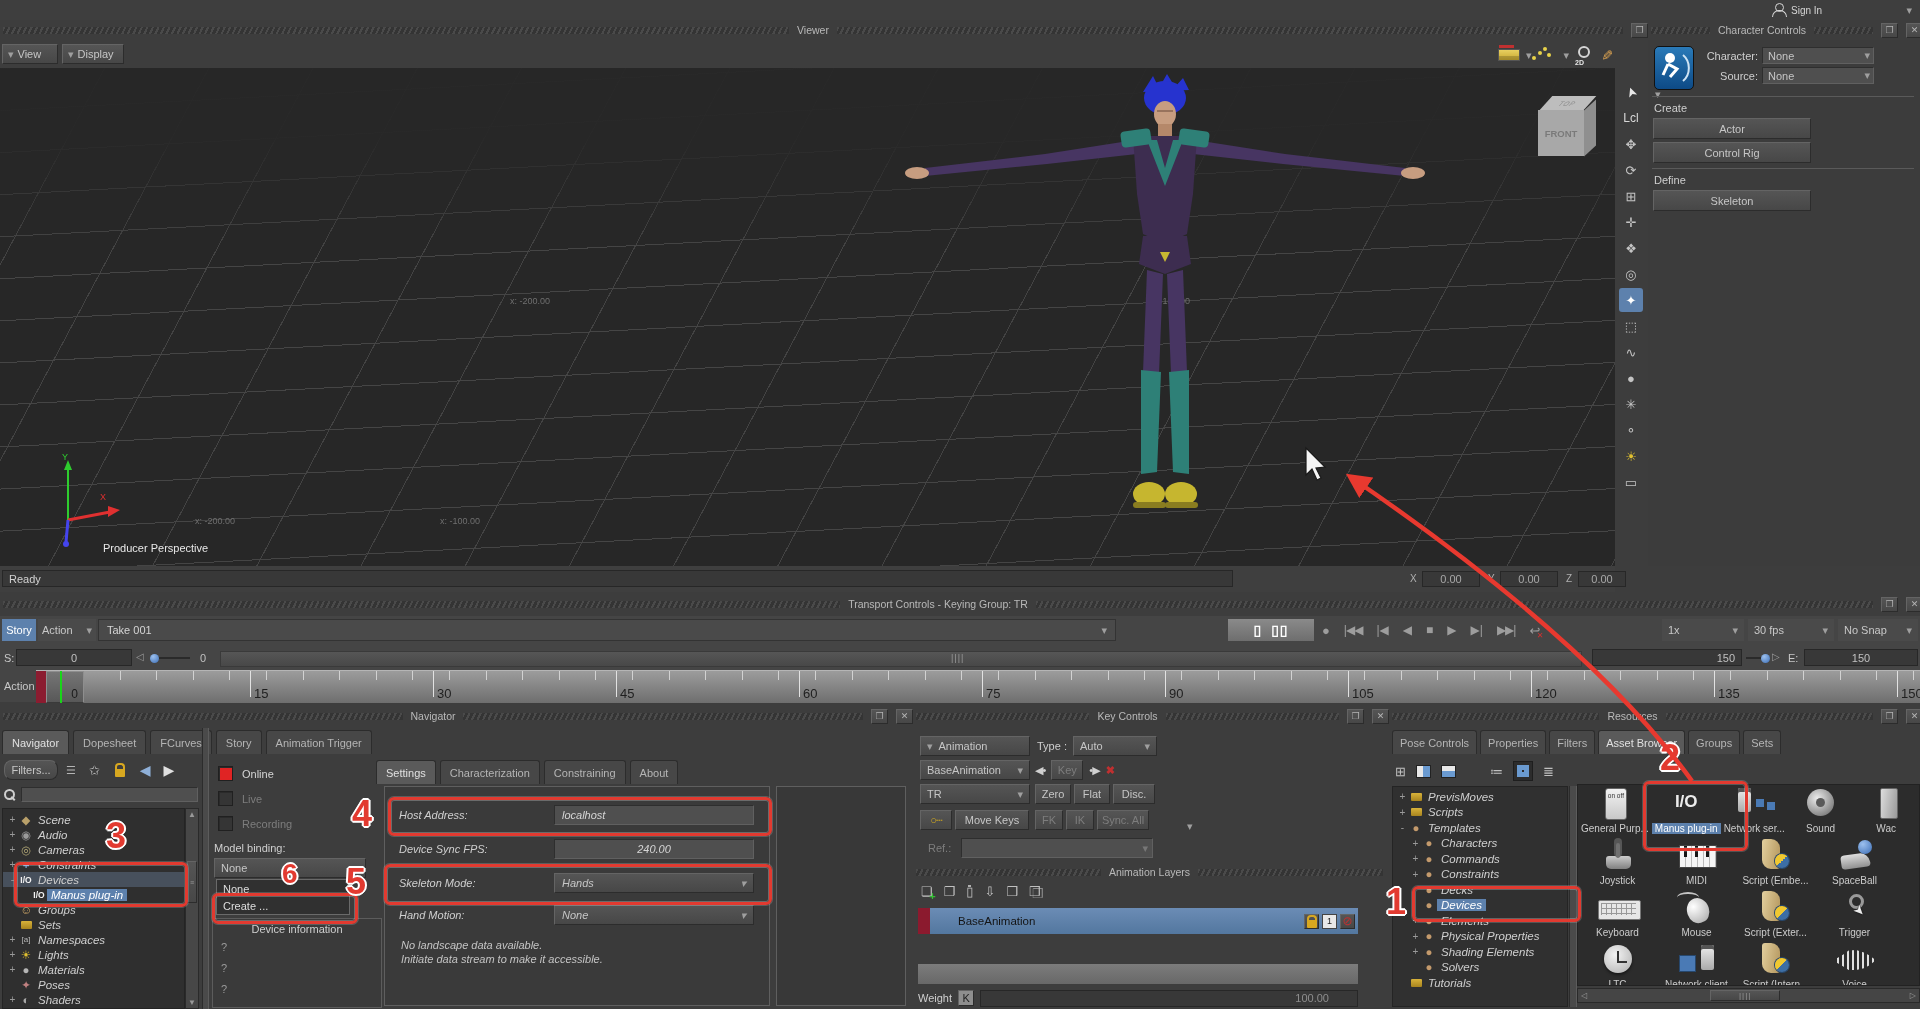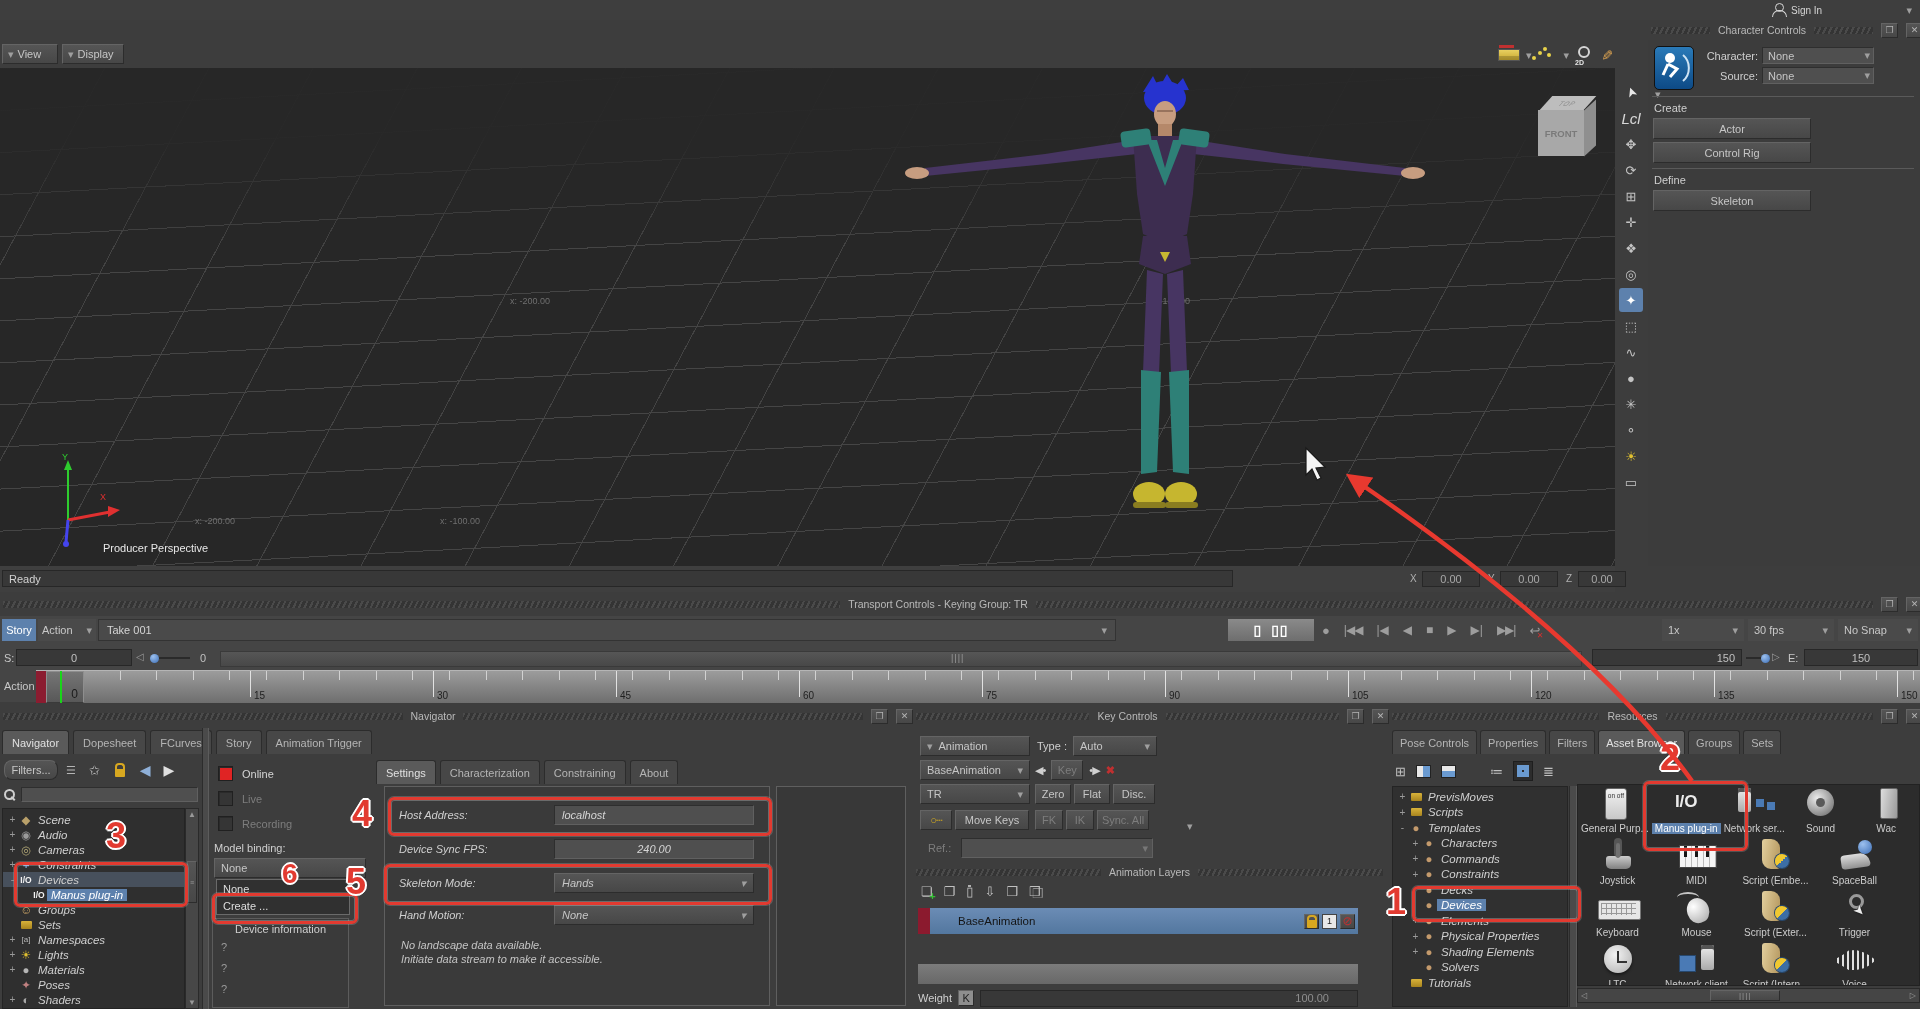--- a/index.html
+++ b/index.html
@@ -109,21 +109,21 @@
   [data-icon="character"]::before{content:"✦";color:#fff;}
   [data-icon="plot"]::before{content:"⬚";}
   [data-icon="curve"]::before{content:"∿";}
   [data-icon="sphere"]::before{content:"●";}
   [data-icon="snap"]::before{content:"✳";}
   [data-icon="link"]::before{content:"⚬";}
   [data-icon="light2"]::before{content:"☀";color:#e0c030;}
   [data-icon="frame"]::before{content:"▭";}
   .vtb-item{width:24px;height:24px;margin:2px auto;display:flex;align-items:center;justify-content:center;color:#c4c4c4;font-size:13px;border-radius:3px;}
   .vtb-item.active{background:#5d81ad;}
-  .vtb-label{font-size:15px;color:#d8d8d8;font-style:italic;}
+  .vtb-label{font-size:12px;color:#d8d8d8;}
   
   .bicon{width:60px;height:34px;position:relative;margin:0 auto;}
   .bicon[data-icon="switch"]::before{content:"on off";white-space:pre-line;position:absolute;left:20px;top:1px;width:20px;height:30px;background:linear-gradient(#f2f2f2,#c8c8c8);
       border-radius:3px;color:#333;font-size:6.5px;line-height:14px;text-align:center;border:1px solid #666;}
   .bicon[data-icon="io"]::before{content:"I/O";position:absolute;left:0;right:0;top:5px;text-align:center;font-size:17px;font-weight:bold;color:#ececec;}
   .bicon[data-icon="netserver"]::before{content:"";position:absolute;left:14px;top:1px;width:13px;height:24px;background:linear-gradient(#eee,#aaa);border-radius:2px;box-shadow:inset 0 4px 0 #555;}
   .bicon[data-icon="netserver"]::after{content:"";position:absolute;left:32px;top:12px;width:8px;height:8px;background:#4a7ab5;box-shadow:11px 3px 0 #4a7ab5;}
   .bicon[data-icon="speaker"]::before{content:"";position:absolute;left:16px;top:2px;width:27px;height:27px;border-radius:50%;background:radial-gradient(circle at 38% 35%,#ececec,#8a8a8a 70%,#555);}
   .bicon[data-icon="speaker"]::after{content:"";position:absolute;left:25px;top:11px;width:9px;height:9px;border-radius:50%;background:#5a5a5a;}
   .bicon[data-icon="wacom"]::before{content:"";position:absolute;left:24px;top:1px;width:16px;height:29px;background:linear-gradient(100deg,#ddd,#999);border-radius:2px;border:1px solid #666;}
@@ -155,21 +155,21 @@
   
   .abox{position:absolute;border:3px solid #e23a30;border-radius:6px;box-shadow:inset 0 0 0 1px rgba(255,255,255,.25),0 0 0 1px rgba(255,255,255,.18);z-index:40;pointer-events:none;}
   .anum{position:absolute;font-weight:bold;color:#e23a30;font-size:36px;z-index:41;line-height:1;
         text-shadow:-2px 0 #fff,2px 0 #fff,0 -2px #fff,0 2px #fff,-1px -1px #fff,1px 1px #fff,-1px 1px #fff,1px -1px #fff;pointer-events:none;}
   
   .ruler{background:linear-gradient(#9c9c9c,#6e6e6e);border-top:1px solid #b5b5b5;}
   .minorticks{position:absolute;left:48px;right:0;top:0;height:9px;
       background:repeating-linear-gradient(90deg,transparent 0 35.6px,#d2d2d2 35.6px 36.6px);}
   .rmajor{position:absolute;top:0;height:100%;}
   .rtick{position:absolute;left:0;top:0;width:1px;height:26px;background:#e2e2e2;}
-  .rnum{position:absolute;left:4px;bottom:2px;color:#1f1f1f;font-size:10px;margin-top:35px;}
+  .rnum{position:absolute;left:4px;bottom:2px;color:#1f1f1f;font-size:13px;margin-top:35px;}
   .layerrow{position:absolute;display:flex;align-items:center;height:26px;width:440px;}
   .layerrow .strip{width:12px;height:100%;flex:0 0 12px;}
   .layerrow .lbody{flex:1;height:100%;background:linear-gradient(#b2b2b2,#8e8e8e);display:flex;align-items:center;color:#141414;font-size:11.5px;padding-left:28px;gap:0;}
   .layerrow.selected .lbody{background:linear-gradient(#6b8cb5,#53779f);}
   .lbtn{width:15px;height:15px;margin-right:3px;}
   .badge{background:#e8e8e8;color:#222;border:1px solid #444;width:13px;height:13px;display:flex;align-items:center;justify-content:center;font-size:9px;margin-right:3px;}
   input{outline:none;}
 </style>
 </head>
 <body>
@@ -187,20 +187,26 @@
       <span style="color:#d8d8d8;font-size:11.5px;"></span>
       <span style="color:#d8d8d8;font-size:11.5px;"></span>
       <span style="color:#d8d8d8;font-size:11.5px;"></span>
     </div>
   <div class="abs flex" style="left:1772px;top:1px;width:146px;height:18px;gap:5px;">
     <span data-icon="person" style="width:14px;height:14px;"></span>
     <span style="font-size:10px;color:#d5d5d5;">Sign In</span>
     <span data-icon="dd" style="margin-left:auto;margin-right:6px;"></span>
   </div>
 
+  <div class="abs hatchbar" style="left:0;top:21px;width:1645px;height:18px;padding:0 3px;">
+    <div class="hatch"></div>
+    <span class="ptitle">Viewer</span>
+    <div class="hatch"></div>
+    <span class="wbtn tbtn" data-icon="float"></span>
+  </div>
   <div class="abs hatchbar" style="left:1648px;top:21px;width:272px;height:18px;padding:0 3px;">
     <div class="hatch"></div>
     <span class="ptitle">Character Controls</span>
     <div class="hatch"></div>
     <span class="wbtn tbtn" data-icon="float"></span>
     <span class="wbtn tbtn" data-icon="close"></span>
   </div>
 
   <div class="abs wbtn flex" style="left:2px;top:44px;width:56px;height:20px;gap:4px;justify-content:flex-start;padding-left:5px;">
     <span data-icon="dd"></span>
@@ -721,21 +727,21 @@
     <div class="abs" style="left:216px;top:151px;width:134px;height:36px;background:#303030;border:1px solid #6a6a6a;box-sizing:border-box;z-index:20;">
 
         <div class="flex selected" style="height:17px;padding-left:6px;color:#ddd;">
           <span>None</span>
         </div>
 
         <div class="flex" style="height:17px;padding-left:6px;color:#ddd;">
           <span>Create ...</span>
         </div>
       </div>
-    <div class="abs" style="left:212px;top:190px;width:137px;height:90px;border:1px solid #5c5c5c;background:#3a3a3a;box-sizing:border-box;">
+    <div class="abs" style="left:212px;top:190px;width:170px;height:90px;border:1px solid #5c5c5c;background:#3a3a3a;box-sizing:border-box;">
       <div style="text-align:center;padding-top:4px;color:#cfcfcf;">Device information</div>
       <div style="padding:6px 0 0 8px;">
 
       <div style="height:21px;color:#9a9a9a;"><span>?</span></div>
           <div style="height:21px;color:#9a9a9a;"><span>?</span></div>
           <div style="height:21px;color:#9a9a9a;"><span>?</span></div>
         </div>
     </div>
 
     <div class="tabrow abs" style="left:376px;top:32px;">

